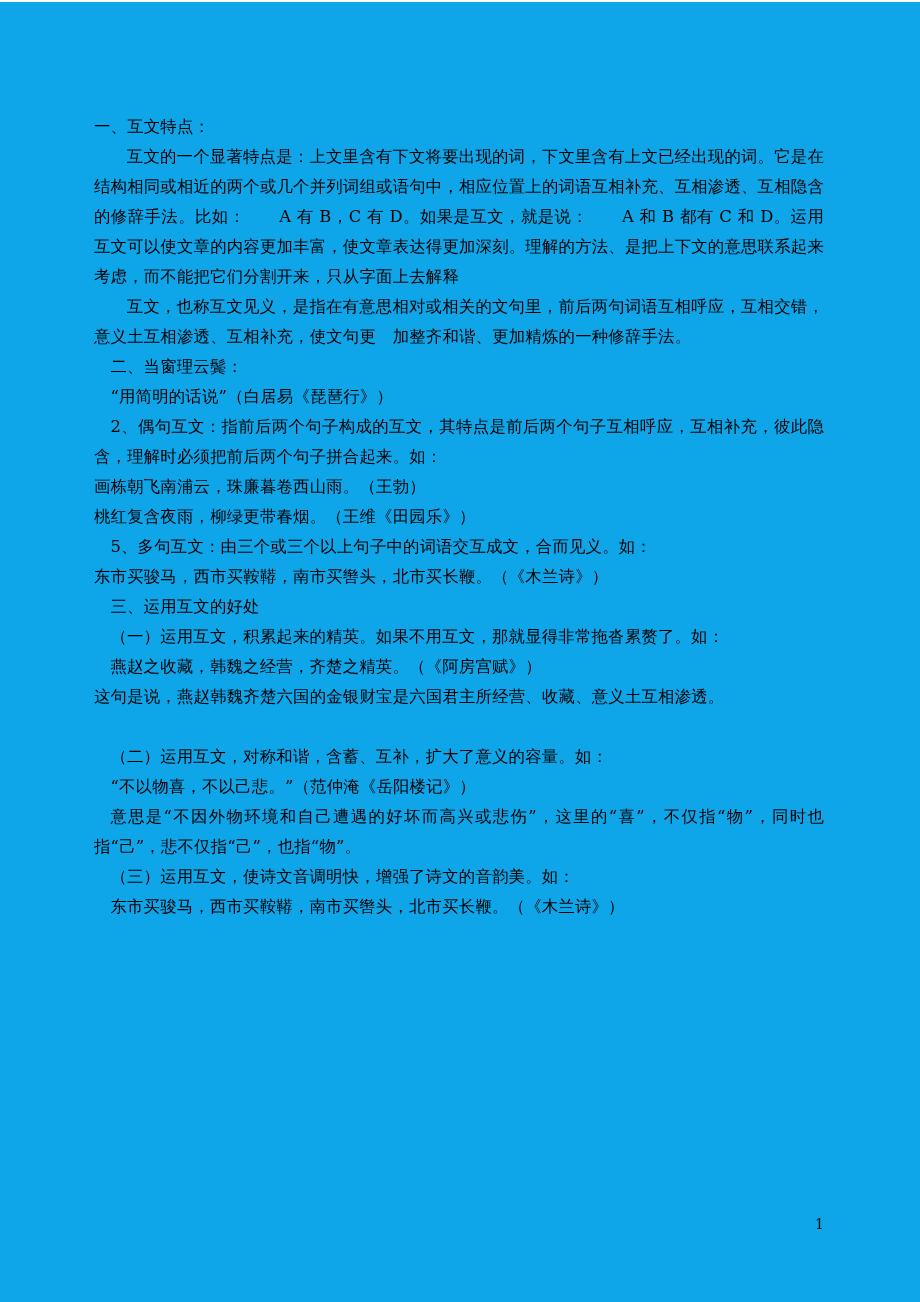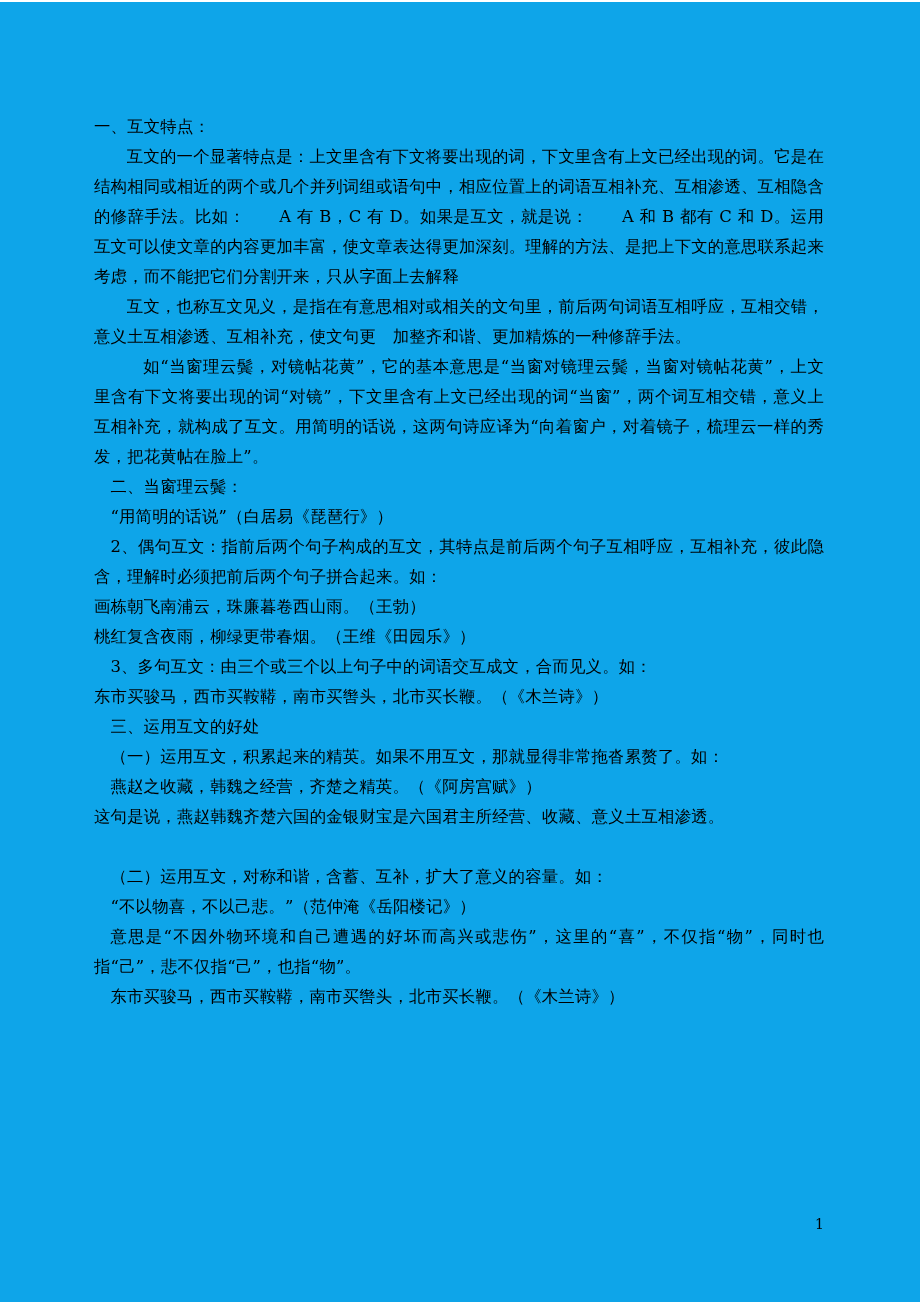--- a/index.html
+++ b/index.html
@@ -55,34 +55,34 @@
 </style>
 </head>
 <body>
 
 <div class="page">
   <div class="content">
 
     <p class="flush">一、互文特点：</p>
     <p class="indent">互文的一个显著特点是：上文里含有下文将要出现的词，下文里含有上文已经出现的词。它是在结构相同或相近的两个或几个并列词组或语句中，相应位置上的词语互相补充、互相渗透、互相隐含的修辞手法。比如：　　A 有 B，C 有 D。如果是互文，就是说：　　A 和 B 都有 C 和 D。运用互文可以使文章的内容更加丰富，使文章表达得更加深刻。理解的方法、是把上下文的意思联系起来考虑，而不能把它们分割开来，只从字面上去解释</p>
     <p class="indent">互文，也称互文见义，是指在有意思相对或相关的文句里，前后两句词语互相呼应，互相交错，意义土互相渗透、互相补充，使文句更　加整齐和谐、更加精炼的一种修辞手法。</p>
-    <p class="indent3">如“当窗理云鬓，对镜帖花黄”，它的基本意思是“当窗对镜理云鬓，当窗对镜帖花黄”，上文里含有下文将要出现的词“对镜”，下文里含有上文已经出现的词“当窗”，两个词互相交错，意义上互相补充，就构成了互文。用简明的话说，这两句诗应译为“向着窗户，对着镜子，梳理云一样的秀发，把花黄帖在脸上”。</p>
     <p class="indent1">二、当窗理云鬓：</p>
     <p class="indent1">“用简明的话说”（白居易《琵琶行》）</p>
     <p class="indent1">2、偶句互文：指前后两个句子构成的互文，其特点是前后两个句子互相呼应，互相补充，彼此隐含，理解时必须把前后两个句子拼合起来。如：</p>
     <p class="flush">画栋朝飞南浦云，珠廉暮卷西山雨。（王勃）</p>
     <p class="flush">桃红复含夜雨，柳绿更带春烟。（王维《田园乐》）</p>
-    <p class="indent1">3、多句互文：由三个或三个以上句子中的词语交互成文，合而见义。如：</p>
+    <p class="indent1">5、多句互文：由三个或三个以上句子中的词语交互成文，合而见义。如：</p>
     <p class="flush">东市买骏马，西市买鞍鞯，南市买辔头，北市买长鞭。（《木兰诗》）</p>
     <p class="indent1">三、运用互文的好处</p>
     <p class="indent1">（一）运用互文，积累起来的精英。如果不用互文，那就显得非常拖沓累赘了。如：</p>
     <p class="indent1">燕赵之收藏，韩魏之经营，齐楚之精英。（《阿房宫赋》）</p>
     <p class="flush">这句是说，燕赵韩魏齐楚六国的金银财宝是六国君主所经营、收藏、意义土互相渗透。</p>
     <p class="blank"></p>
     <p class="indent1">（二）运用互文，对称和谐，含蓄、互补，扩大了意义的容量。如：</p>
     <p class="indent1">“不以物喜，不以己悲。”（范仲淹《岳阳楼记》）</p>
     <p class="indent1">意思是“不因外物环境和自己遭遇的好坏而高兴或悲伤”，这里的“喜”，不仅指“物”，同时也指“己”，悲不仅指“己”，也指“物”。</p>
+    <p class="indent1">（三）运用互文，使诗文音调明快，增强了诗文的音韵美。如：</p>
     <p class="indent1">东市买骏马，西市买鞍鞯，南市买辔头，北市买长鞭。（《木兰诗》）</p>
 
   </div>
 
   <div class="page-number">1</div>
 </div>
 
 </body></html>

